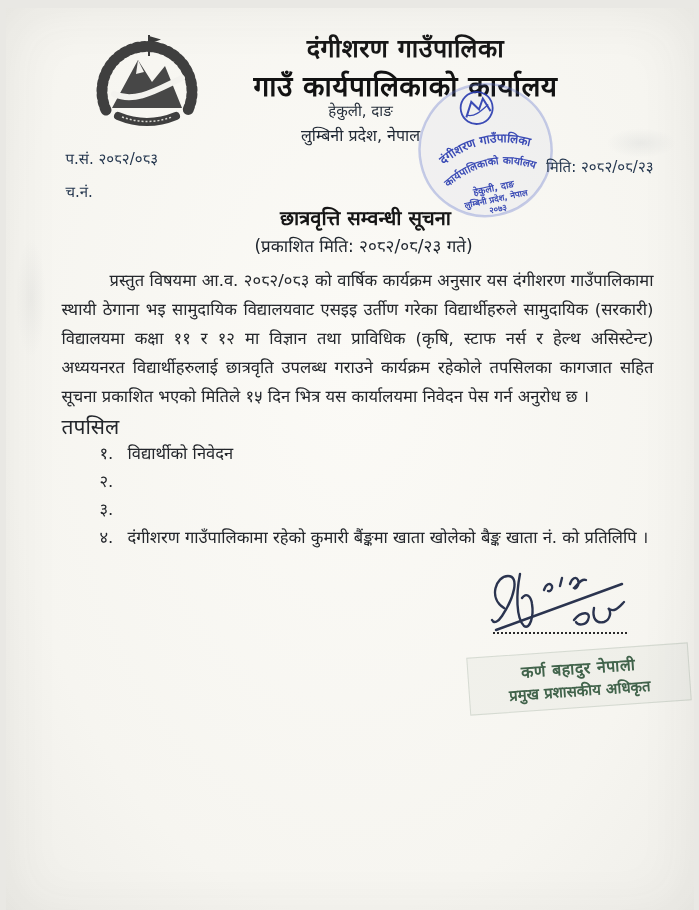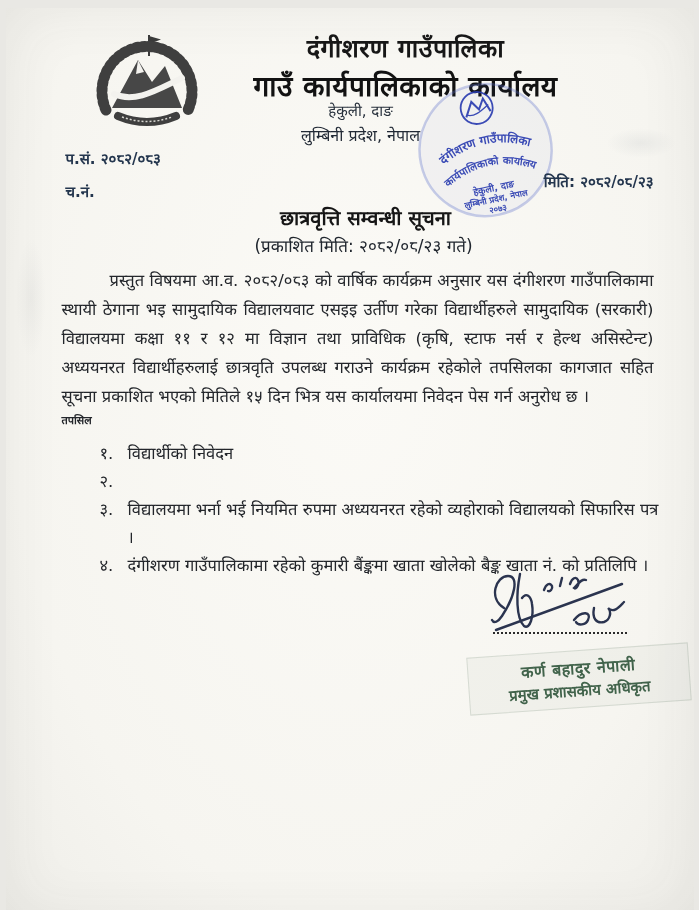--- a/index.html
+++ b/index.html
@@ -16,34 +16,34 @@
   }
   .abs{position:absolute;}
   
   .hdr{left:150px;top:22px;width:500px;text-align:center;}
   .hdr-muni{font-size:25px;font-weight:bold;color:#171717;letter-spacing:.5px;}
   .hdr-office{font-size:28px;font-weight:bold;color:#121212;margin-top:2px;letter-spacing:.5px;}
   .hdr-addr{left:190px;top:92px;width:330px;text-align:center;}
   .addr1{font-size:15px;color:#27303c;}
   .addr2{font-size:16px;color:#222a36;margin-top:4px;}
   
-  .meta{font-size:15px;font-weight:bold;color:#24364e;}
+  .meta{font-size:15px;font-weight:normal;color:#24364e;}
   .ref{left:60px;top:140px;}
   .chn{left:60px;top:173px;}
-  .date{right:40px;top:163px;}
+  .date{right:40px;top:148px;}
   
   .title{left:0;top:196px;width:720px;text-align:center;font-size:20px;font-weight:bold;color:#161616;}
   .published{left:0;top:226px;width:716px;text-align:center;font-size:17px;color:#20262e;}
   
   .body-par{
     left:56px;top:258px;width:592px;
     font-size:16.5px;line-height:29px;text-align:justify;
     text-indent:48px;color:#23262b;
   }
-  .tapasil{left:56px;top:404px;font-size:11px;color:#23262b;font-weight:bold;}
+  .tapasil{left:56px;top:404px;font-size:21px;color:#23262b;}
   .list{left:54px;top:432px;width:600px;font-size:16.5px;line-height:28px;color:#23262b;}
   .li{display:flex;}
   .li .num{width:28px;flex:0 0 28px;margin-left:40px;}
   .li .txt{flex:1;}
   
   .sig-svg{left:468px;top:556px;}
   .dots{left:487px;top:606px;width:134px;border-bottom:2px dotted #2b2b2b;height:18px;}
   .officer{
     left:462px;top:642px;width:216px;text-align:center;
     transform:rotate(-4deg);
@@ -129,21 +129,20 @@
   <div class="abs list">
     <div class="li">
       <span class="num">१.</span>
       <span class="txt">विद्यार्थीको निवेदन</span>
     </div>
     <div class="li">
       <span class="num">२.</span>
     </div>
     <div class="li">
       <span class="num">३.</span>
-      <span class="txt">विद्यालयमा भर्ना भई नियमित रुपमा अध्ययनरत रहेको व्यहोराको विद्यालयको सिफारिस पत्र ।</span>
     </div>
     <div class="li">
       <span class="num">४.</span>
       <span class="txt">दंगीशरण गाउँपालिकामा रहेको कुमारी बैंङ्कमा खाता खोलेको बैङ्क खाता नं. को प्रतिलिपि ।</span>
     </div>
   </div>
 
   <div class="abs sig-svg">
     <svg width="185" height="78" viewBox="0 0 185 78">
       <g fill="none" stroke="#1a2442" stroke-width="2.4" stroke-linecap="round" opacity=".92">

